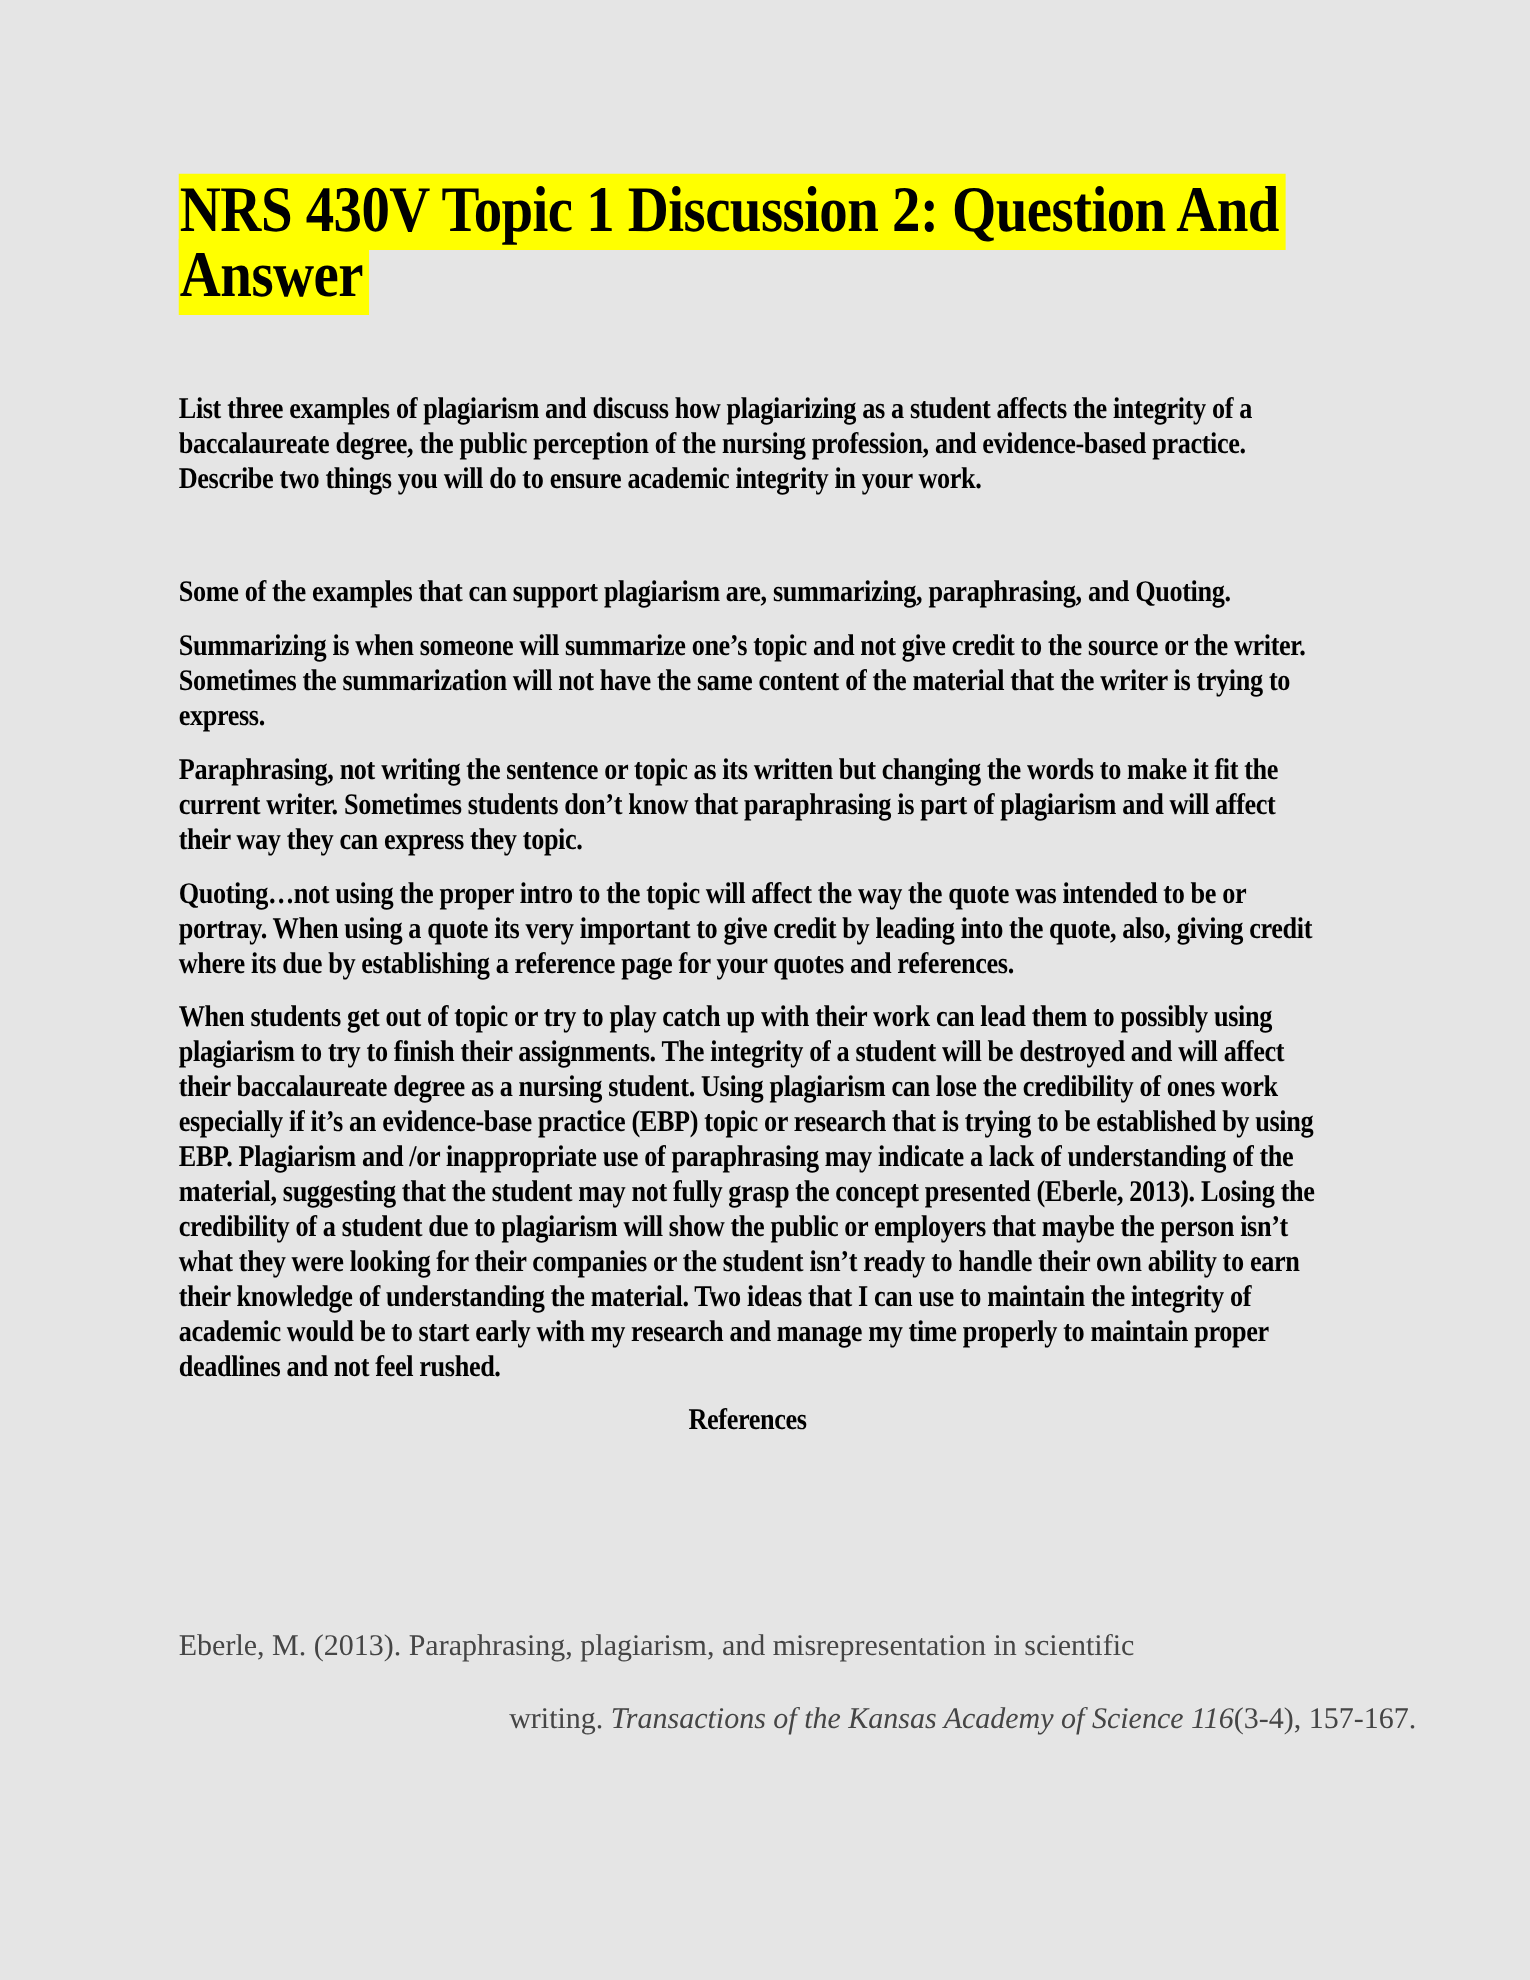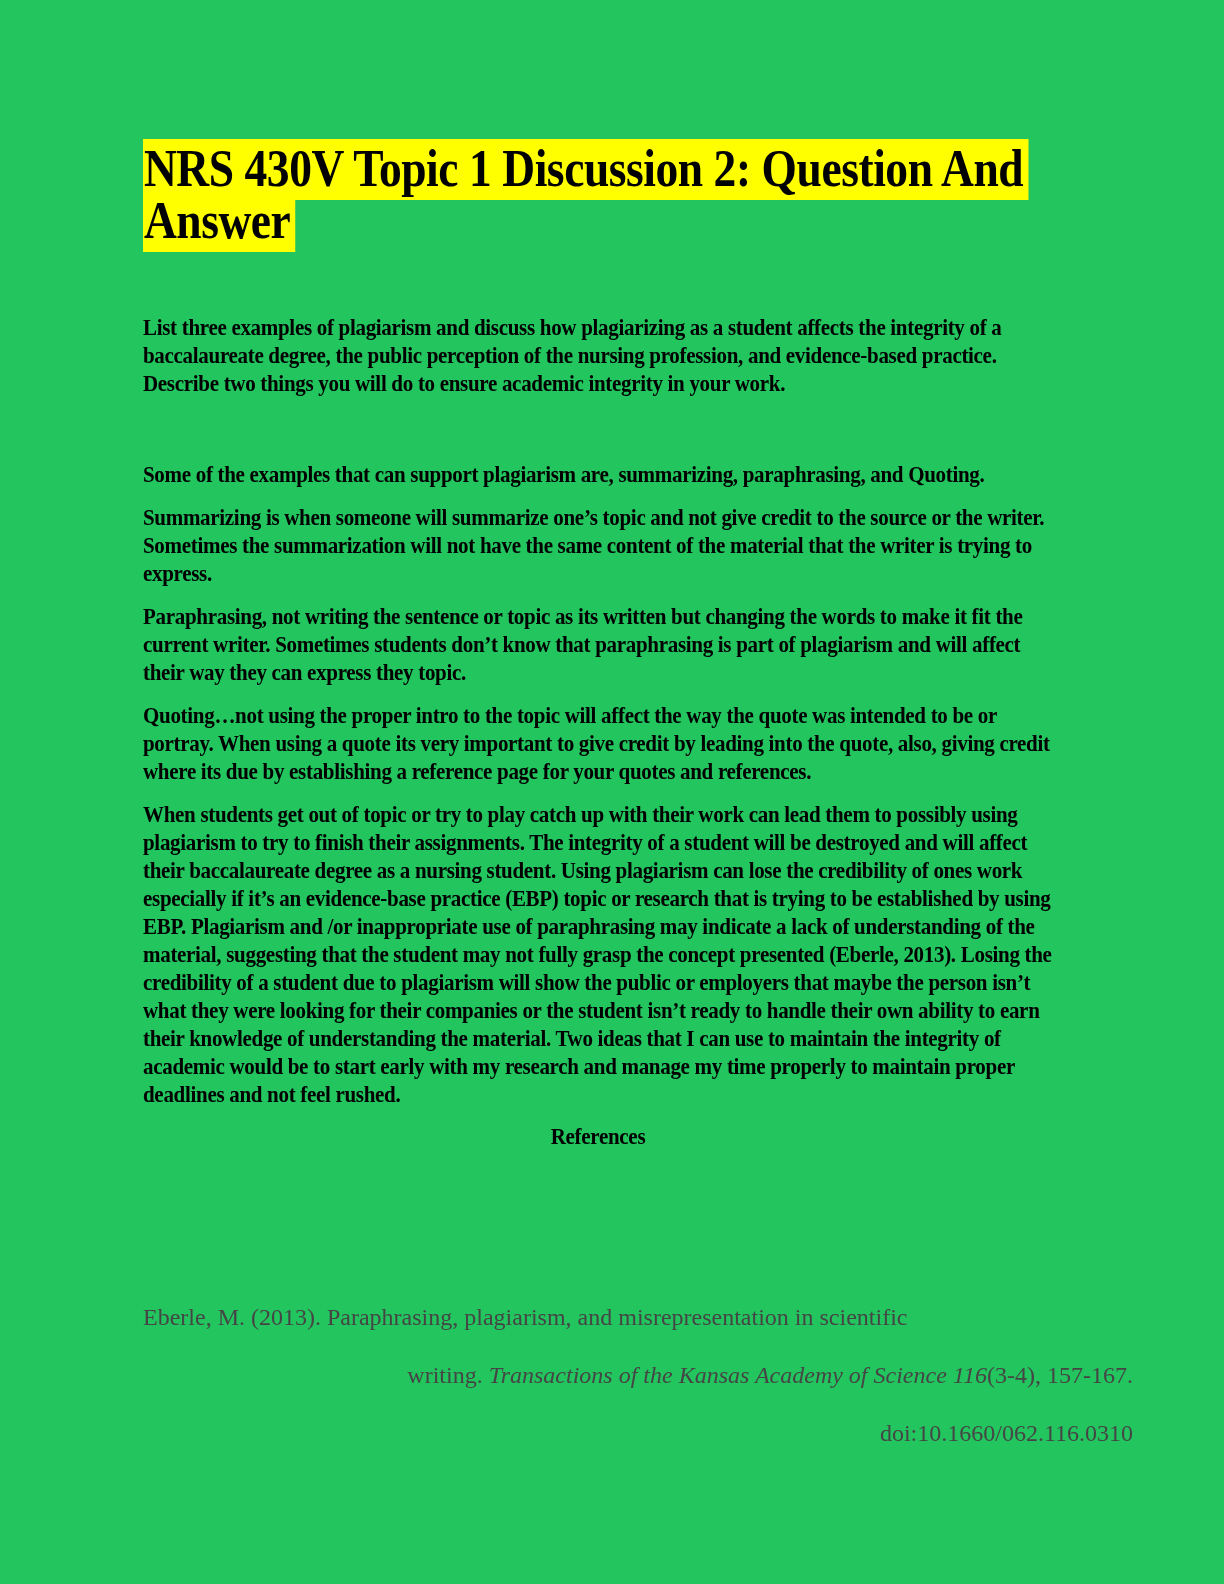--- a/index.html
+++ b/index.html
@@ -13,21 +13,21 @@
     overflow: hidden;
     position: relative;
     font-family: "Liberation Serif", "DejaVu Serif", serif;
     color: #000000;
   }
   .page {
     position: absolute;
     left: 0; top: 0;
     width: 1224px;
     height: 1584px;
-    background: #22c55e;
+    background: #e5e5e5;
   }
   
   .scan {
     position: absolute;
     left: 143px;
     top: 143px;
     width: 1040px;
     transform: scaleX(0.875);
     transform-origin: 0 0;
     letter-spacing: -0.35px;
@@ -97,16 +97,15 @@
 
     <p class="para">When students get out of topic or try to play catch up with their work can lead them to possibly using plagiarism to try to finish their assignments. The integrity of a student will be destroyed and will affect their baccalaureate degree as a nursing student. Using plagiarism can lose the credibility of ones work especially if it’s an evidence-base practice (EBP) topic or research that is trying to be established by using EBP. Plagiarism and /or inappropriate use of paraphrasing may indicate a lack of understanding of the material, suggesting that the student may not fully grasp the concept presented (Eberle, 2013). Losing the credibility of a student due to plagiarism will show the public or employers that maybe the person isn’t what they were looking for their companies or the student isn’t ready to handle their own ability to earn their knowledge of understanding the material. Two ideas that I can use to maintain the integrity of academic would be to start early with my research and manage my time properly to maintain proper deadlines and not feel rushed.</p>
 
     <div class="refs-heading">References</div>
 
   </div>
 
   <div class="citation">
     <span class="cit-line">Eberle, M. (2013). Paraphrasing, plagiarism, and misrepresentation in scientific</span>
     <span class="cit-line cit-indent"><span>writing. </span><span class="it">Transactions of the Kansas Academy of Science 116</span><span>(3-4), 157-167.</span></span>
-    <span class="cit-line cit-indent">doi:10.1660/062.116.0310</span>
   </div>
 
 </div>
 
 </body></html>

